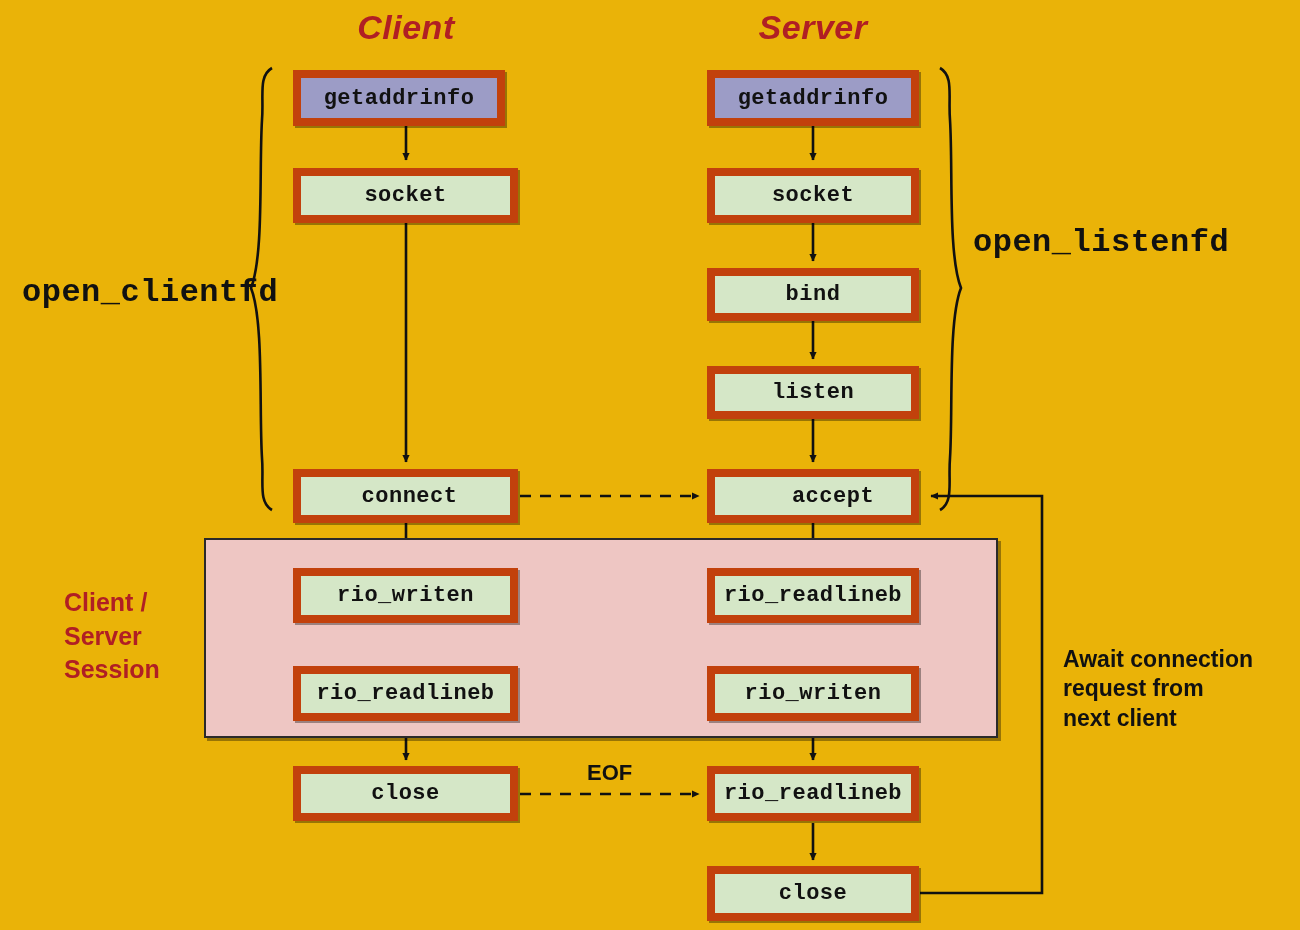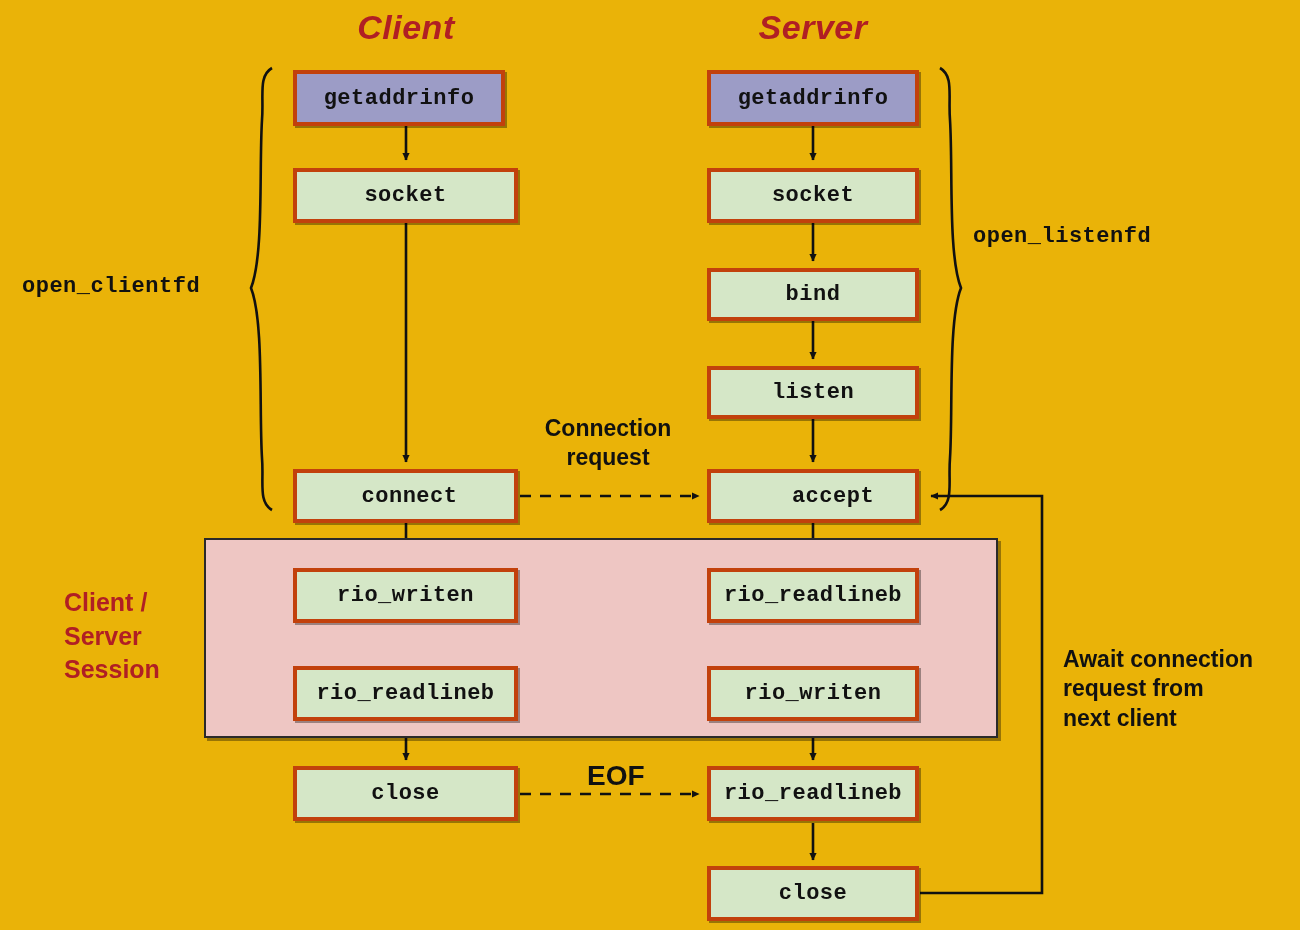--- a/index.html
+++ b/index.html
@@ -7,51 +7,51 @@
   #stage{position:relative;width:1300px;height:930px;overflow:hidden;background:#eab308;}
   svg#canvas{position:absolute;left:0;top:0;width:1300px;height:930px;}
 
   .col-title{
     position:absolute;color:#b01f24;font-weight:bold;font-style:italic;
     font-size:34px;font-family:"Liberation Sans",sans-serif;
     letter-spacing:.5px;text-align:center;white-space:nowrap;
   }
 
   .node{
-    position:absolute;box-sizing:border-box;border:4px solid #c2410c;
+    position:absolute;box-sizing:border-box;border:8px solid #c2410c;
     display:flex;align-items:center;justify-content:center;
     font-family:"Liberation Mono",monospace;font-weight:bold;
     font-size:22px;color:#111;letter-spacing:.5px;white-space:nowrap;
     box-shadow:2px 2px 0 rgba(0,0,0,.35);
   }
   .node.green{background:#d5e7c7;}
   .node.purple{background:#9c9cc6;}
 
   .session-box{
     position:absolute;box-sizing:border-box;background:#eec6c3;
     border:2px solid #2a2a2a;box-shadow:3px 3px 0 rgba(0,0,0,.35);
   }
 
   .mono-label{
     position:absolute;font-family:"Liberation Mono",monospace;
-    font-weight:bold;font-size:22px;color:#111;white-space:nowrap;
+    font-weight:bold;font-size:32px;color:#111;white-space:nowrap;
     letter-spacing:.5px;
   }
   .bold-label{
     position:absolute;font-family:"Liberation Sans",sans-serif;
     font-weight:bold;font-size:23px;color:#111;line-height:1.28;
   }
   .bold-label.center{text-align:center;}
   .session-title{
     position:absolute;font-family:"Liberation Sans",sans-serif;
     font-weight:bold;font-size:25px;color:#b01f24;line-height:1.34;
   }
   .edge-label{
     position:absolute;font-family:"Liberation Sans",sans-serif;
-    font-weight:bold;font-size:28px;color:#111;white-space:nowrap;
+    font-weight:bold;font-size:22px;color:#111;white-space:nowrap;
   }
 </style>
 </head>
 <body>
 
 <div id="stage">
 
   <svg id="canvas" viewBox="0 0 1300 930" xmlns="http://www.w3.org/2000/svg">
     <defs>
       <marker id="ah" markerWidth="9" markerHeight="9" refX="7.4" refY="4.5" orient="auto" markerUnits="userSpaceOnUse">
@@ -128,24 +128,20 @@
 
   <div class="mono-label" style="left:22px;top:274px;">open_clientfd</div>
   <div class="mono-label" style="left:973px;top:224px;">open_listenfd</div>
 
   <div class="session-title" style="left:64px;top:586px;width:140px;">
     <div>Client /</div>
     <div>Server</div>
     <div>Session</div>
   </div>
 
-  <div class="bold-label center" style="left:528px;top:414px;width:160px;">
-    <div>Connection</div>
-    <div>request</div>
-  </div>
 
   <div class="edge-label" style="left:587px;top:760px;">EOF</div>
 
   <div class="bold-label" style="left:1063px;top:645px;width:235px;">
     <div>Await connection</div>
     <div>request from</div>
     <div>next client</div>
   </div>
 
 </div>

